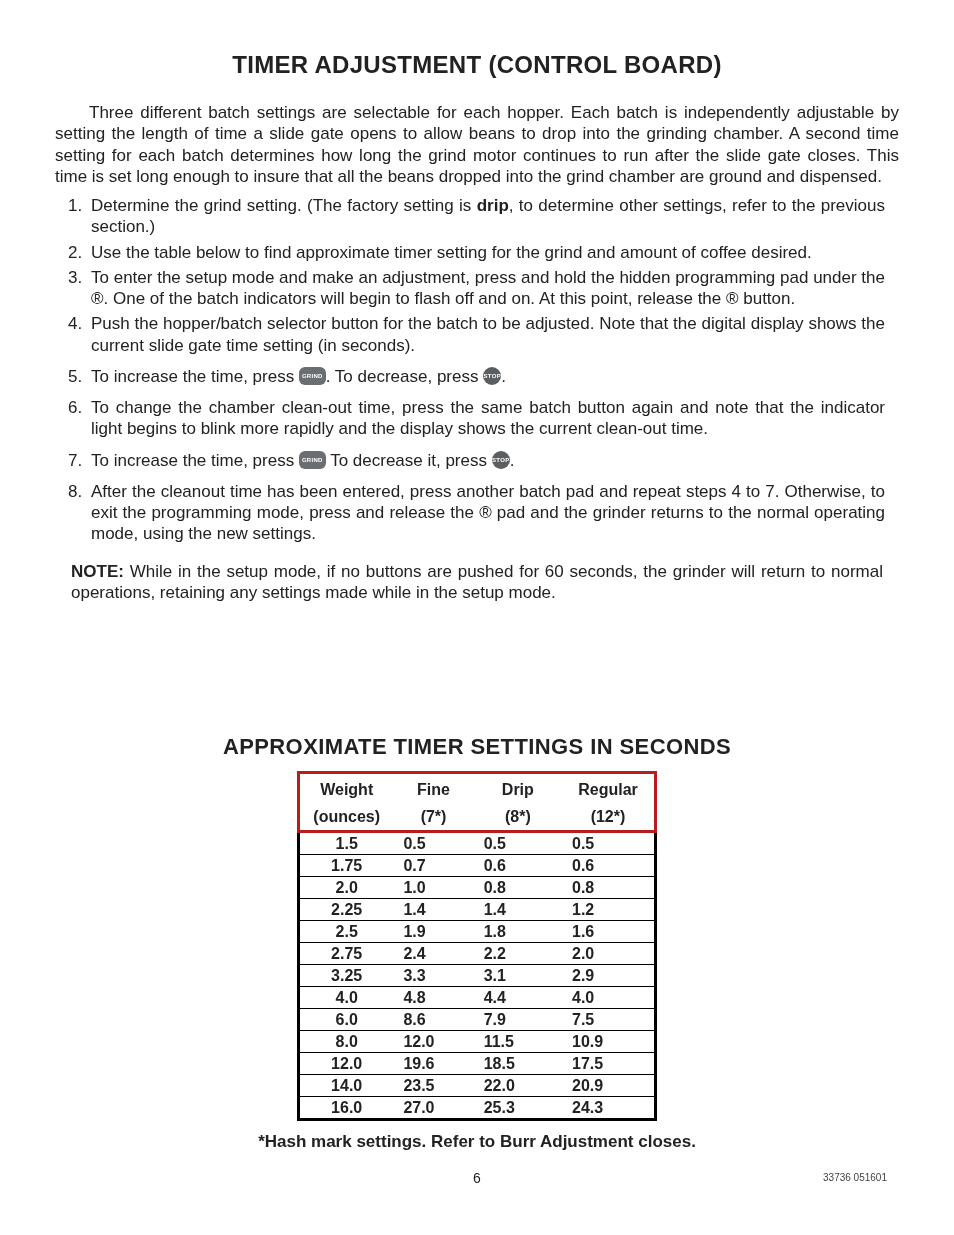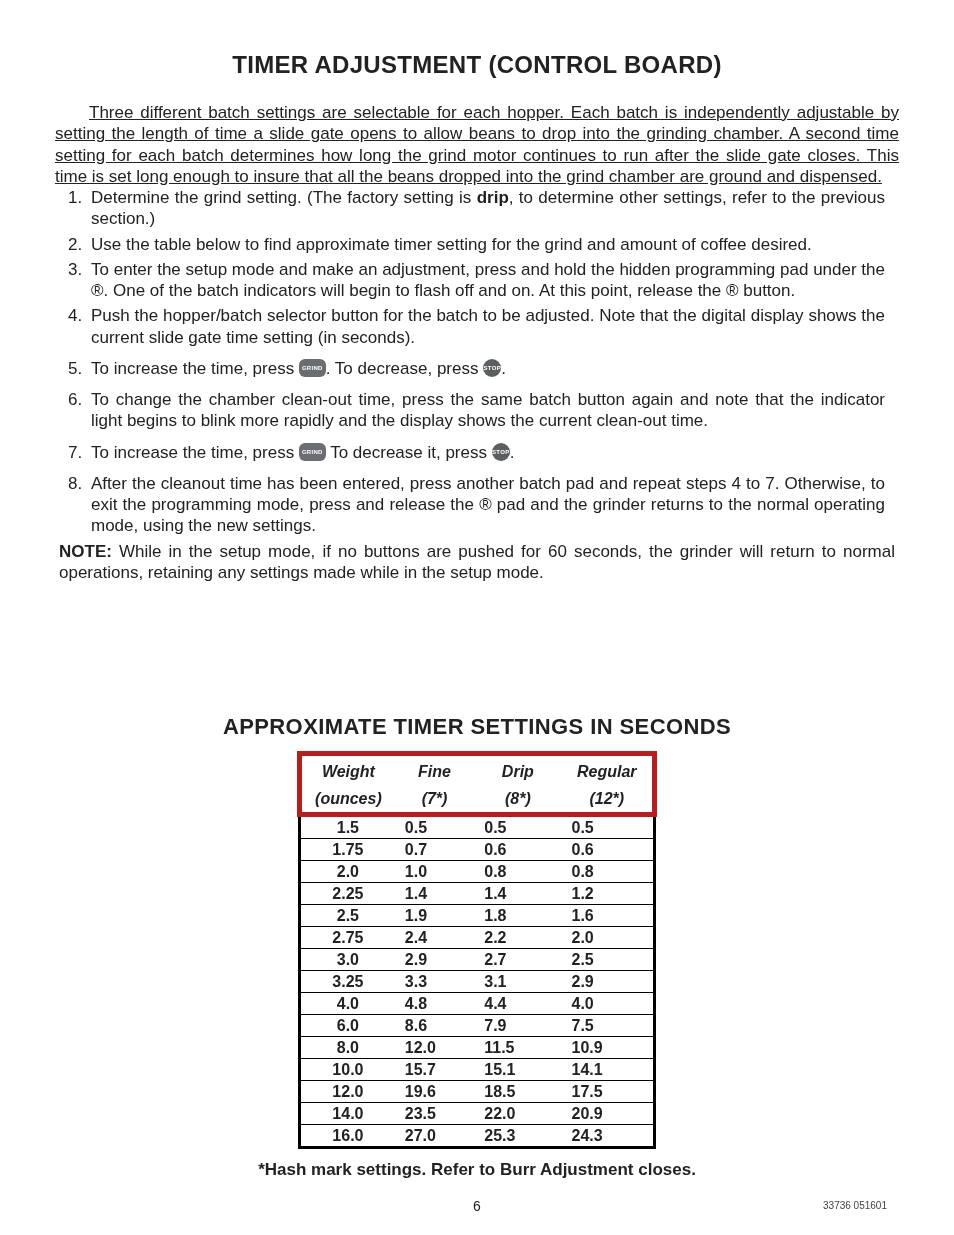--- a/index.html
+++ b/index.html
@@ -20,27 +20,26 @@
   h1.page-title {
     text-align: center;
     font-weight: 700;
     font-size: 24px;
     margin: 0 0 22px 0;
     letter-spacing: 0.3px;
     font-stretch: condensed;
   }
   p.intro {
     text-align: justify;
-    margin: 0 0 0 0;
+    margin: 0 0 8px 0;
     text-indent: 2em;
-    text-decoration: underline;
   }
   p.note {
     text-align: justify;
-    margin: 4px;
+    margin: 16px;
   }
   ol.steps {
     list-style: decimal;
     padding-left: 32px;
     margin: 0 14px 4px 0;
   }
   ol.steps > li {
     text-align: justify;
     margin-bottom: 4px;
     padding-left: 4px;
@@ -77,21 +76,21 @@
     margin: 0 auto;
     width: 360px;
   }
   .timer-table thead td {
     font-weight: 700;
     text-align: center;
     padding: 4px 0 3px 0;
     font-size: 16px;
   }
   .timer-table thead tr:first-child td { padding-top: 6px; }
-  .timer-table thead { border: 5px solid #b91c1c; font-style: italic; }
+  .timer-table thead { border: 3px solid #b91c1c; }
   .timer-table tbody { border-left: 3px solid #000; border-right: 3px solid #000; border-bottom: 3px solid #000; margin-top: 16px; }
   .timer-table tbody td {
     border-top: 1px solid #000;
     font-weight: 700;
     text-align: left;
     padding: 1px 0 0px 0;
     font-size: 16px;
   }
   .timer-table td:nth-child(1) { width: 100px; text-align: center; }
   .timer-table td:nth-child(2) { width: 80px; padding-left: 10px; }
@@ -203,26 +202,20 @@
         <td>1.8</td>
         <td>1.6</td>
       </tr>
       <tr>
         <td>2.75</td>
         <td>2.4</td>
         <td>2.2</td>
         <td>2.0</td>
       </tr>
       <tr>
-        <td>3.0</td>
-        <td>2.9</td>
-        <td>2.7</td>
-        <td>2.5</td>
-      </tr>
-      <tr>
         <td>3.25</td>
         <td>3.3</td>
         <td>3.1</td>
         <td>2.9</td>
       </tr>
       <tr>
         <td>4.0</td>
         <td>4.8</td>
         <td>4.4</td>
         <td>4.0</td>
@@ -233,26 +226,20 @@
         <td>7.9</td>
         <td>7.5</td>
       </tr>
       <tr>
         <td>8.0</td>
         <td>12.0</td>
         <td>11.5</td>
         <td>10.9</td>
       </tr>
       <tr>
-        <td>10.0</td>
-        <td>15.7</td>
-        <td>15.1</td>
-        <td>14.1</td>
-      </tr>
-      <tr>
         <td>12.0</td>
         <td>19.6</td>
         <td>18.5</td>
         <td>17.5</td>
       </tr>
       <tr>
         <td>14.0</td>
         <td>23.5</td>
         <td>22.0</td>
         <td>20.9</td>

